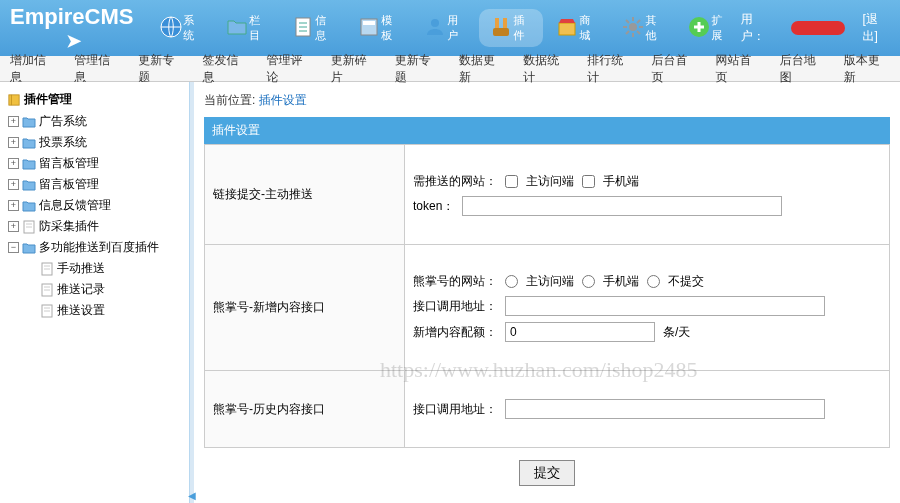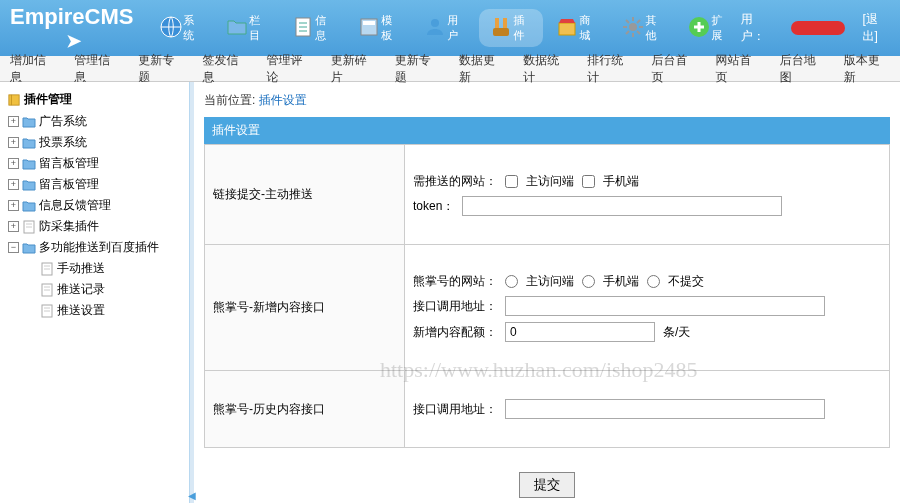--- a/index.html
+++ b/index.html
@@ -39,21 +39,21 @@
 .panel-header { background: #4aa6e0; color: #fff; padding: 5px 8px; font-size: 12px; }
 .form-table { width: 100%; border-collapse: collapse; }
 .form-table td { border: 1px solid #ccc; padding: 22px 8px; vertical-align: middle; font-size: 12px; }
 .form-table .label-col { width: 200px; background: #fafafa; }
 .form-row { display: flex; align-items: center; gap: 8px; margin: 6px 0; }
 .form-row label { white-space: nowrap; }
 input[type="text"] { border: 1px solid #aaa; padding: 2px 4px; font-size: 12px; }
 .wide-input { width: 320px; }
 .med-input { width: 150px; }
 .submit-row { text-align: center; padding: 12px 0; }
-.submit-btn { padding: 3px 14px; border: 1px solid #888; background: #eee; cursor: pointer; margin-top: 12px; }
+.submit-btn { padding: 3px 14px; border: 1px solid #888; background: #eee; cursor: pointer; }
 
 .watermark { position: absolute; bottom: 120px; left: 380px; font-size: 22px; color: rgba(100,100,100,0.25); font-family: serif; pointer-events: none; }
 .splitter { width: 4px; background: #d8e8f5; cursor: col-resize; position: relative; }
 .splitter-handle { position: absolute; bottom: 2px; left: -2px; font-size: 10px; color: #4a9edb; }
 </style>
 </head>
 <body>
 
 <div class="header">
   <div class="logo">

